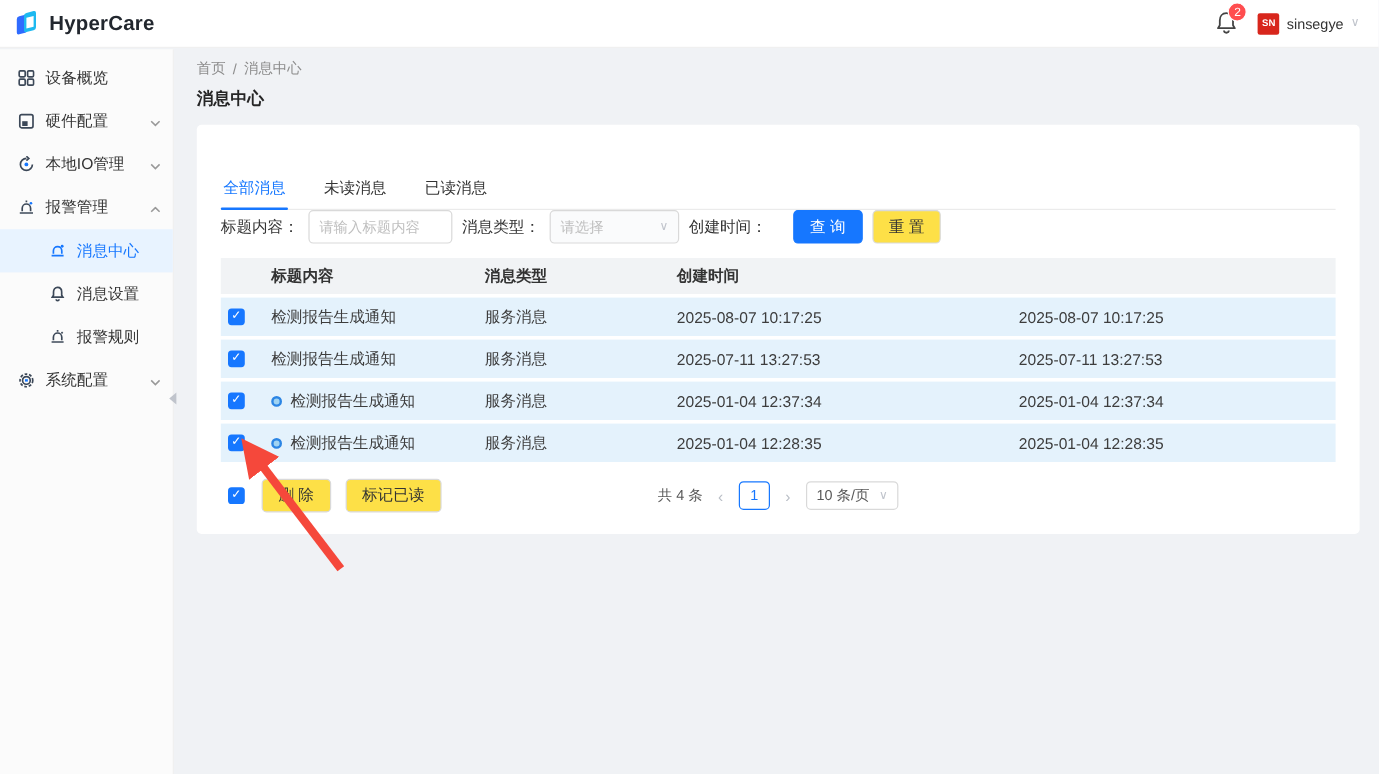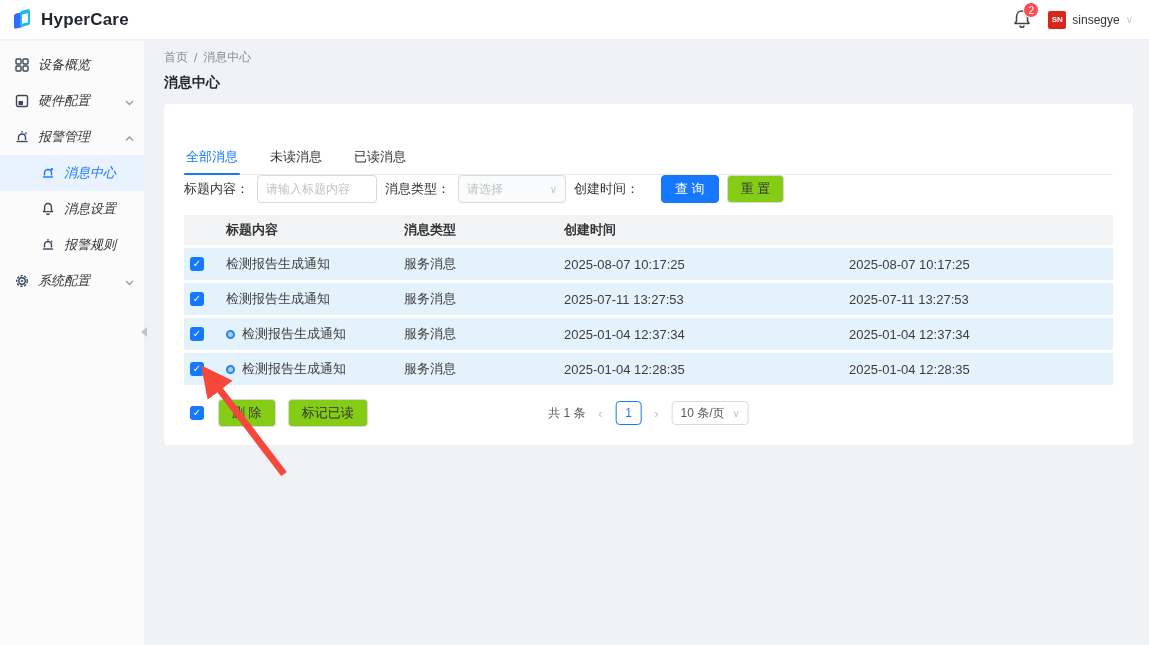--- a/index.html
+++ b/index.html
@@ -15,21 +15,21 @@
   .logo-mark .p3 { position:absolute; left:8px; top:4px; width:6px; height:9px; background:#fff; transform:skewY(-14deg); }
   .logo-text { font-size:17px; font-weight:bold; color:#22272e; letter-spacing:.2px; }
   .topbar-right { display:flex; align-items:center; gap:14px; }
   .bell-wrap { position:relative; width:22px; height:24px; cursor:pointer; }
   .badge { position:absolute; top:-6px; left:11px; min-width:16px; height:16px; padding:0 4px; background:#ff4d4f; color:#fff; border-radius:8px; font-size:10px; line-height:16px; text-align:center; border:1px solid #fff; }
   .user-wrap { display:flex; align-items:center; gap:6px; cursor:pointer; }
   .avatar { width:18px; height:18px; background:#d8261c; border-radius:2px; color:#fff; font-size:8px; font-weight:bold; display:flex; align-items:center; justify-content:center; }
   .username { font-size:12px; color:#333; }
 
   
-  .sidebar { position:absolute; top:41px; left:0; width:145px; height:604px; background:#fbfbfb; border-right:1px solid #f0f0f0; padding-top:6px;font-style:italic; }
+  .sidebar { position:absolute; top:41px; left:0; width:145px; height:604px; background:#fbfbfb; border-right:1px solid #f0f0f0; padding-top:6px; }
   .side-item { display:flex; align-items:center; height:36px; padding:0 10px 0 14px; cursor:pointer; color:#333; font-size:13px; }
   .side-item .s-icon { width:16px; height:16px; margin-right:8px; flex:none; display:flex; align-items:center; justify-content:center; }
   .side-item .s-label { flex:1; white-space:nowrap; }
   .side-item .s-chevron { flex:none; color:#999; }
   .side-sub { padding-left:40px; }
   .side-sub.active { background:#e8f3ff; color:#1677ff; }
   .side-sub.active .s-label { color:#1677ff; }
   svg.ic { stroke:#3c4858; fill:none; stroke-width:1.4; }
   .side-sub.active svg.ic { stroke:#1677ff; }
   .collapse-handle { position:absolute; top:327px; left:141px; width:0; height:0; border-top:5px solid transparent; border-bottom:5px solid transparent; border-right:6px solid #c0c4cc; cursor:pointer; z-index:6; }
@@ -52,21 +52,21 @@
   
   .filters { display:flex; align-items:center; margin-top:0; gap:8px; flex-wrap:nowrap; }
   .f-label { font-size:13px; color:#333; font-weight:500; white-space:nowrap; }
   .f-input { height:28px; border:1px solid #d9d9d9; border-radius:4px; background:#fff; display:flex; align-items:center; padding:0 8px; font-size:12px; color:#bfbfbf; }
   .f-input input { border:none; outline:none; width:100%; font-size:12px; color:#ec4899; background:transparent; }
   .f-input input::placeholder { color:#bfbfbf; }
   .in-title { width:120px; }
   .in-select { width:108px; justify-content:space-between; background:#fafbfc; cursor:pointer; }
   .in-dates { width:205px; justify-content:space-between; background:#fafbfc; }
   .chev { color:#c0c4cc; font-size:10px; }
-  .btn { height:28px; border-radius:4px; font-size:13px; padding:0 13px; cursor:pointer; display:inline-flex; align-items:center; border:1px solid #d9d9d9; background:#84cc16; color:#333; white-space:nowrap; }
+  .btn { height:28px; border-radius:4px; font-size:13px; padding:0 13px; cursor:pointer; display:inline-flex; align-items:center; border:1px solid #d9d9d9; background:#fde047; color:#333; white-space:nowrap; }
   .btn-primary { background:#1677ff; border-color:#1677ff; color:#fff; margin-left:14px; }
 
   
   .cbx { width:14px; height:14px; background:#1677ff; border-radius:3px; position:relative; cursor:pointer; flex:none; }
   .cbx::after { content:"✓"; position:absolute; left:0; top:0; width:14px; height:14px; color:#fff; font-size:10px; line-height:14px; text-align:center; font-weight:bold; }
 
   
   .msg-table { margin-top:12px; }
   .t-header, .t-row { display:grid; grid-template-columns:36px 178px 160px 285px 1fr; align-items:center; padding-left:6px; }
   .t-header { height:30px; background:#f1f3f5; font-weight:bold; font-size:13px; color:#333; }
@@ -130,20 +130,35 @@
     <span class="s-label">设备概览</span>
   </div>
   <div class="side-item">
     <span class="s-icon">
       <svg class="ic" width="14" height="14" viewBox="0 0 14 14">
           <rect x="1.5" y="1.5" width="11" height="11" rx="1.5"></rect>
           <rect x="3.5" y="7" width="4.5" height="4" fill="#3c4858" stroke="none"></rect>
         </svg>
     </span>
     <span class="s-label">硬件配置</span>
+    <span class="s-chevron">
+      <svg width="9" height="6" viewBox="0 0 9 6">
+          <polyline points="1,1 4.5,4.5 8,1" fill="none" stroke="#999" stroke-width="1.3"></polyline>
+        </svg>
+    </span>
+  </div>
+  <div class="side-item">
+    <span class="s-icon">
+      <svg class="ic" width="14" height="14" viewBox="0 0 14 14">
+          <path d="M12 7 A5 5 0 1 1 7 2"></path>
+          <polyline points="7,0.2 9,2 7,3.8" fill="none"></polyline>
+          <circle cx="7" cy="7" r="1.6" fill="#1677ff" stroke="none"></circle>
+        </svg>
+    </span>
+    <span class="s-label">本地IO管理</span>
     <span class="s-chevron">
       <svg width="9" height="6" viewBox="0 0 9 6">
           <polyline points="1,1 4.5,4.5 8,1" fill="none" stroke="#999" stroke-width="1.3"></polyline>
         </svg>
     </span>
   </div>
   <div class="side-item">
     <span class="s-icon">
       <svg class="ic" width="14" height="14" viewBox="0 0 14 14">
           <path d="M3.5 10 L3.5 7.5 A3.5 3.5 0 0 1 10.5 7.5 L10.5 10"></path>
@@ -286,21 +301,21 @@
         <span>2025-01-04 12:28:35</span>
         <span>2025-01-04 12:28:35</span>
       </div>
     </div>
 
     <div class="list-footer">
       <span class="cbx"></span>
       <button class="btn btn-plain">删 除</button>
       <button class="btn btn-plain">标记已读</button>
       <div class="pagination">
-        <span>共 1 条</span>
+        <span>共 4 条</span>
         <span class="pg-arrow">‹</span>
         <span class="pg-page">1</span>
         <span class="pg-arrow">›</span>
         <span class="pg-size">
           <span>10 条/页</span>
           <span class="chev">∨</span>
         </span>
       </div>
     </div>
   </div>

